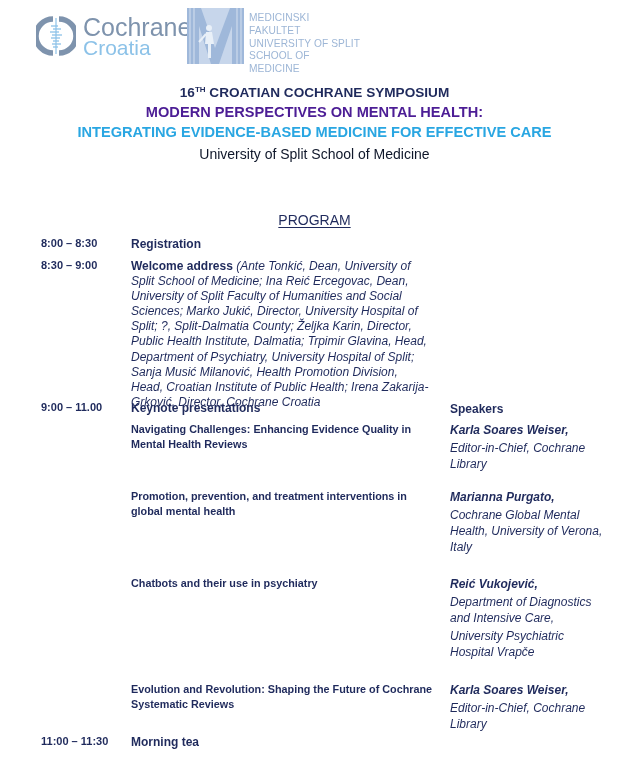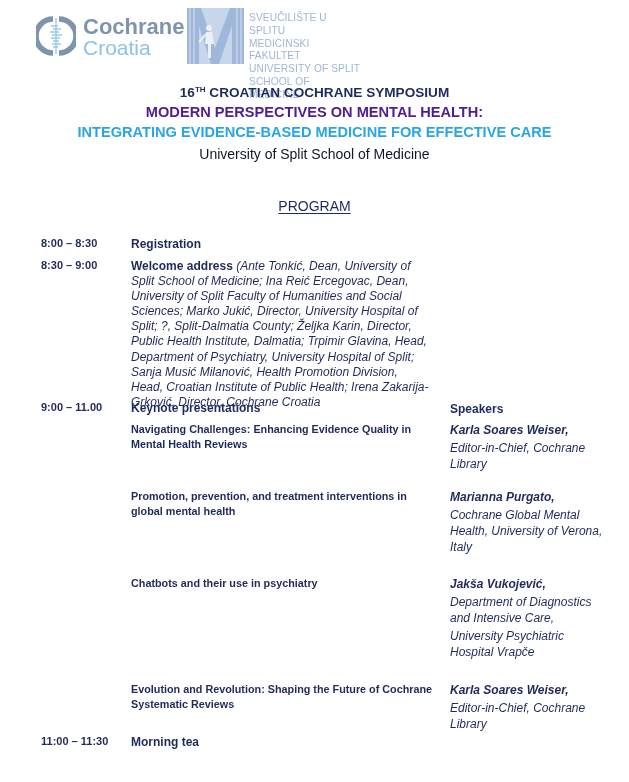--- a/index.html
+++ b/index.html
@@ -1,38 +1,38 @@
 <!DOCTYPE html>
 <html><head>
   <meta charset="utf-8">
   <style>
     html, body { margin: 0; padding: 0; background: #ffffff; }
     body { width: 629px; height: 782px; position: relative; overflow: hidden; font-family: "Liberation Sans", sans-serif; color: #1f2a5c; }
 
     
     .logo-cochrane { position: absolute; left: 36px; top: 14px; width: 148px; height: 46px; }
     .logo-cochrane .mark { position: absolute; left: 0; top: 2px; width: 40px; height: 40px; }
-    .logo-cochrane .cochrane-word { position: absolute; left: 47px; top: 2px; font-size: 22px; font-weight: bold; color: #7e93ad; line-height: 22px; letter-spacing: 0px; }
+    .logo-cochrane .cochrane-word { position: absolute; left: 47px; top: 2px; font-size: 25px; font-weight: normal; color: #7e93ad; line-height: 22px; letter-spacing: 0px; }
     .logo-cochrane .croatia-word { position: absolute; left: 47px; top: 23px; font-size: 21px; font-weight: normal; color: #8cc2e8; line-height: 22px; }
 
     .logo-mef { position: absolute; left: 187px; top: 8px; width: 175px; height: 58px; }
     .logo-mef .m-block { position: absolute; left: 0; top: 0; width: 57px; height: 56px; }
     .logo-mef .mef-lines { position: absolute; left: 62px; top: 4px; font-size: 10.2px; line-height: 12.8px; color: #9db6d6; letter-spacing: 0.1px; }
 
     
     .title-block { position: absolute; left: 0; top: 80px; width: 629px; text-align: center; }
     .title-1 { font-size: 13.6px; font-weight: bold; color: #1f2a5c; line-height: 19px; }
     .title-1 sup { font-size: 8px; vertical-align: 5px; }
     .title-2 { font-size: 14.6px; font-weight: bold; color: #4c1d95; line-height: 20px; }
     .title-3 { font-size: 14.6px; font-weight: bold; color: #29a6e2; line-height: 20px; }
     .date-line { font-size: 14px; color: #1f2a5c; line-height: 20px; margin-top: 2px; }
     .date-line sup { font-size: 8px; vertical-align: 5px; }
     .venue-line { font-size: 14px; color: #0f172a; line-height: 20px; margin-top: 2px; }
 
-    .program-heading { position: absolute; left: 0; top: 198px; width: 629px; text-align: center; font-size: 14px; color: #1f2a5c; }
+    .program-heading { position: absolute; left: 0; top: 212px; width: 629px; text-align: center; font-size: 14px; color: #1f2a5c; }
     .program-heading span { text-decoration: underline; text-underline-offset: 2px; }
 
     
     .row { position: absolute; left: 0; width: 629px; }
     .time { position: absolute; left: 41px; font-size: 11px; font-weight: bold; color: #1f2a5c; white-space: nowrap; }
     .item { position: absolute; left: 131px; font-size: 12px; color: #1f2a5c; line-height: 15px; }
     .item b { font-weight: bold; }
     .italic { font-style: italic; }
     .talk { position: absolute; left: 131px; width: 310px; font-size: 10.8px; color: #1f2a5c; line-height: 15px; font-weight: bold; }
     .speaker { position: absolute; left: 450px; width: 160px; font-size: 12px; color: #1f2a5c; line-height: 16px; }
@@ -72,21 +72,20 @@
       <line x1="3" y1="0" x2="3" y2="56"></line>
         <line x1="7" y1="0" x2="7" y2="56"></line>
       <line x1="50" y1="0" x2="50" y2="56"></line>
         <line x1="54" y1="0" x2="54" y2="56"></line>
     </g>
     <circle cx="22" cy="20" r="3" fill="#e9f0f8"></circle>
     <path d="M19 24 L25 24 L27 36 L24 36 L24 50 L21 50 L21 36 L18 36 Z" fill="#e9f0f8"></path>
     <line x1="19" y1="26" x2="12" y2="34" stroke="#e9f0f8" stroke-width="2"></line>
   </svg>
   <div class="mef-lines">
-    <div>SVEUČILIŠTE U SPLITU</div>
     <div>MEDICINSKI FAKULTET</div>
     <div>UNIVERSITY OF SPLIT</div>
     <div>SCHOOL OF MEDICINE</div>
   </div>
 </div>
 
 <div class="title-block">
   <div class="title-1"><span>16</span><sup>TH</sup><span> CROATIAN COCHRANE SYMPOSIUM</span></div>
   <div class="title-2">MODERN PERSPECTIVES ON MENTAL HEALTH:</div>
   <div class="title-3">INTEGRATING EVIDENCE-BASED MEDICINE FOR EFFECTIVE CARE</div>
@@ -123,21 +122,21 @@
   <div class="talk">Promotion, prevention, and treatment interventions in global mental health</div>
   <div class="speaker">
     <span class="name">Marianna Purgato,</span>
     <span class="aff">Cochrane Global Mental Health, University of Verona, Italy</span>
   </div>
 </div>
 
 <div class="row" style="top:576px;">
   <div class="talk">Chatbots and their use in psychiatry</div>
   <div class="speaker">
-    <span class="name">Jakša Vukojević,</span>
+    <span class="name">Reić Vukojević,</span>
     <span class="aff">Department of Diagnostics and Intensive Care,</span>
     <span class="aff" style="margin-top:2px;">University Psychiatric Hospital Vrapče</span>
   </div>
 </div>
 
 <div class="row" style="top:682px;">
   <div class="talk">Evolution and Revolution: Shaping the Future of Cochrane Systematic Reviews</div>
   <div class="speaker">
     <span class="name">Karla Soares Weiser,</span>
     <span class="aff">Editor-in-Chief, Cochrane Library</span>

